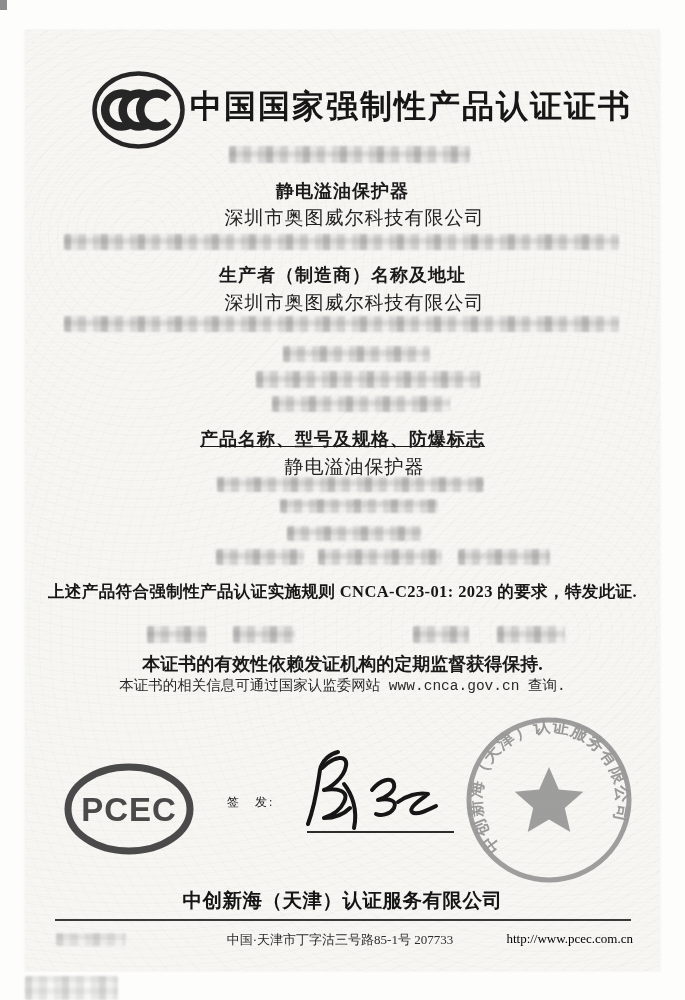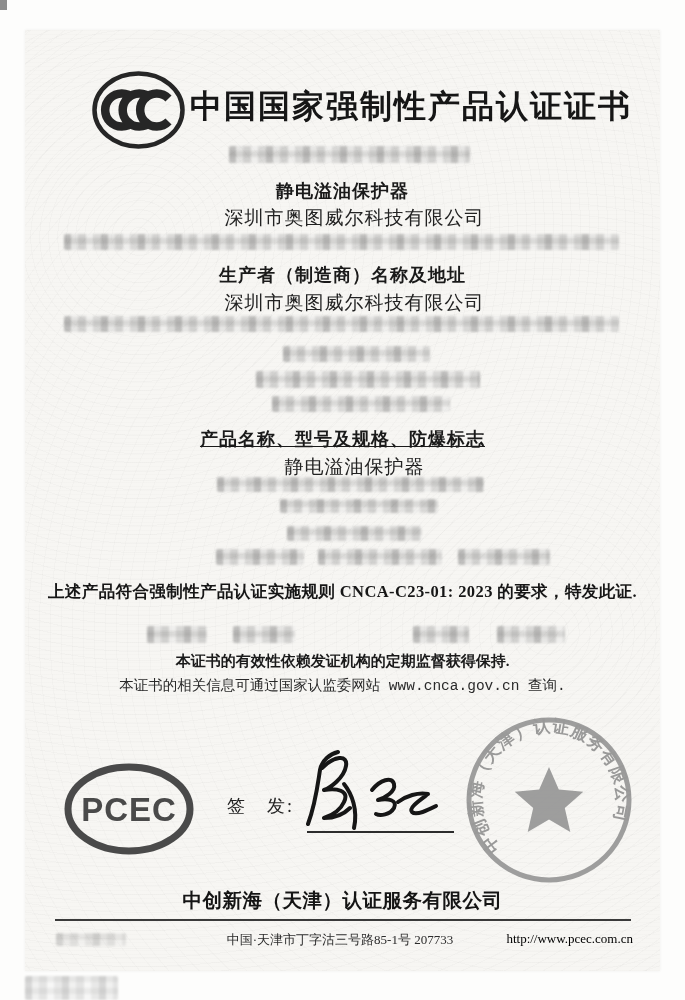--- a/index.html
+++ b/index.html
@@ -21,23 +21,23 @@
   .corner-mark{position:absolute;left:0;top:0;width:7px;height:10px;background:#8d8d8d;}
   .abs{position:absolute;}
   .ctr{left:0;right:0;text-align:center;}
   .cert-title{
     left:190px;width:445px;text-align:left;top:85px;
     font-size:32px;font-weight:bold;letter-spacing:2px;color:#161616;
   }
   .h-sec{font-weight:bold;font-size:18px;letter-spacing:1px;color:#1a1a1a;}
   .v-sec{font-size:19px;letter-spacing:1px;color:#222;padding-left:24px;}
   .statement{font-weight:bold;font-size:16.5px;letter-spacing:.4px;color:#161616;}
-  .note-b{font-weight:bold;font-size:15px;color:#1a1a1a;}
+  .note-b{font-weight:bold;font-size:18px;color:#1a1a1a;}
   .note-n{font-size:14.5px;color:#2a2a2a;}
-  .sign-label{font-size:18px;letter-spacing:2px;color:#222;}
+  .sign-label{font-size:12px;letter-spacing:2px;color:#222;}
   .sig-line{background:#2c2c2c;height:2px;}
   .issuer-name{
     font-family:"Liberation Sans","DejaVu Sans",sans-serif;
     font-weight:bold;font-size:19.5px;letter-spacing:.5px;color:#141414;
   }
   .footer-rule{background:#3a3a3a;height:2px;}
   .footer-addr{font-size:13px;color:#2b2b2b;}
   .footer-url{font-size:13px;color:#000000;text-align:right;}
   .redact{
     position:absolute;border-radius:2px;opacity:.72;filter:blur(1.1px);

